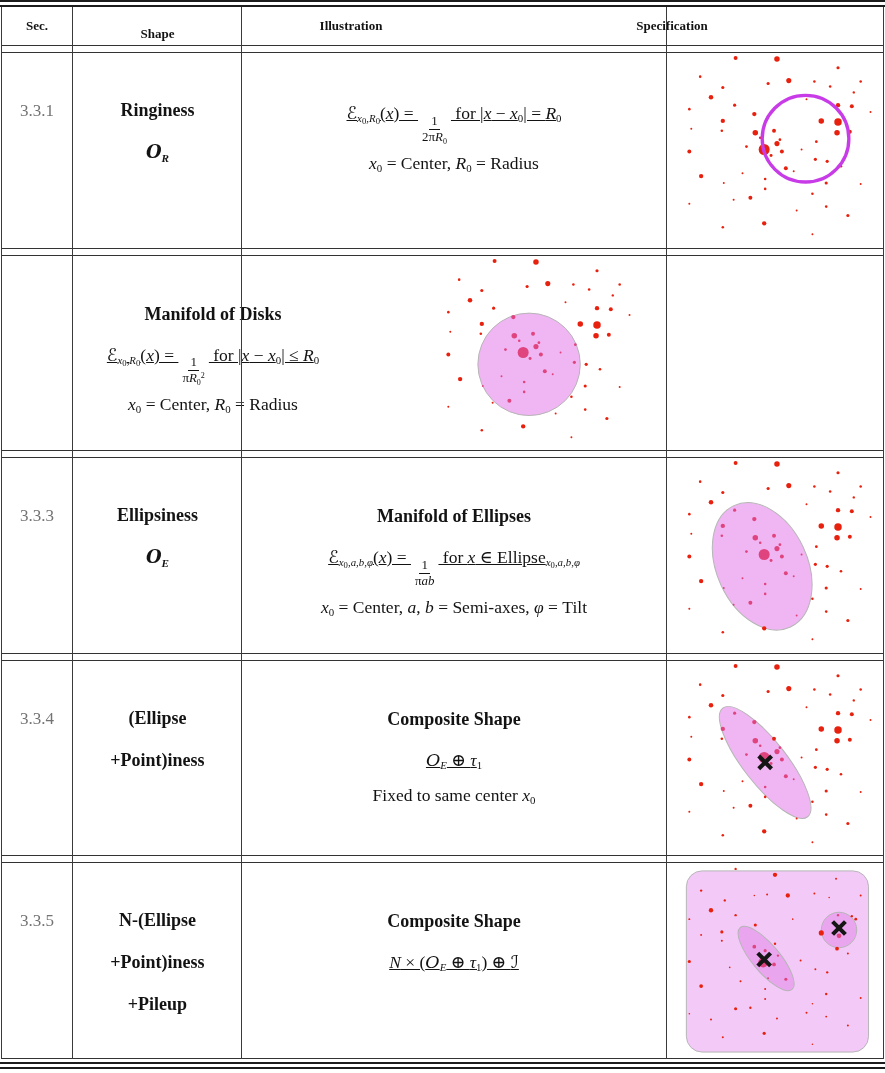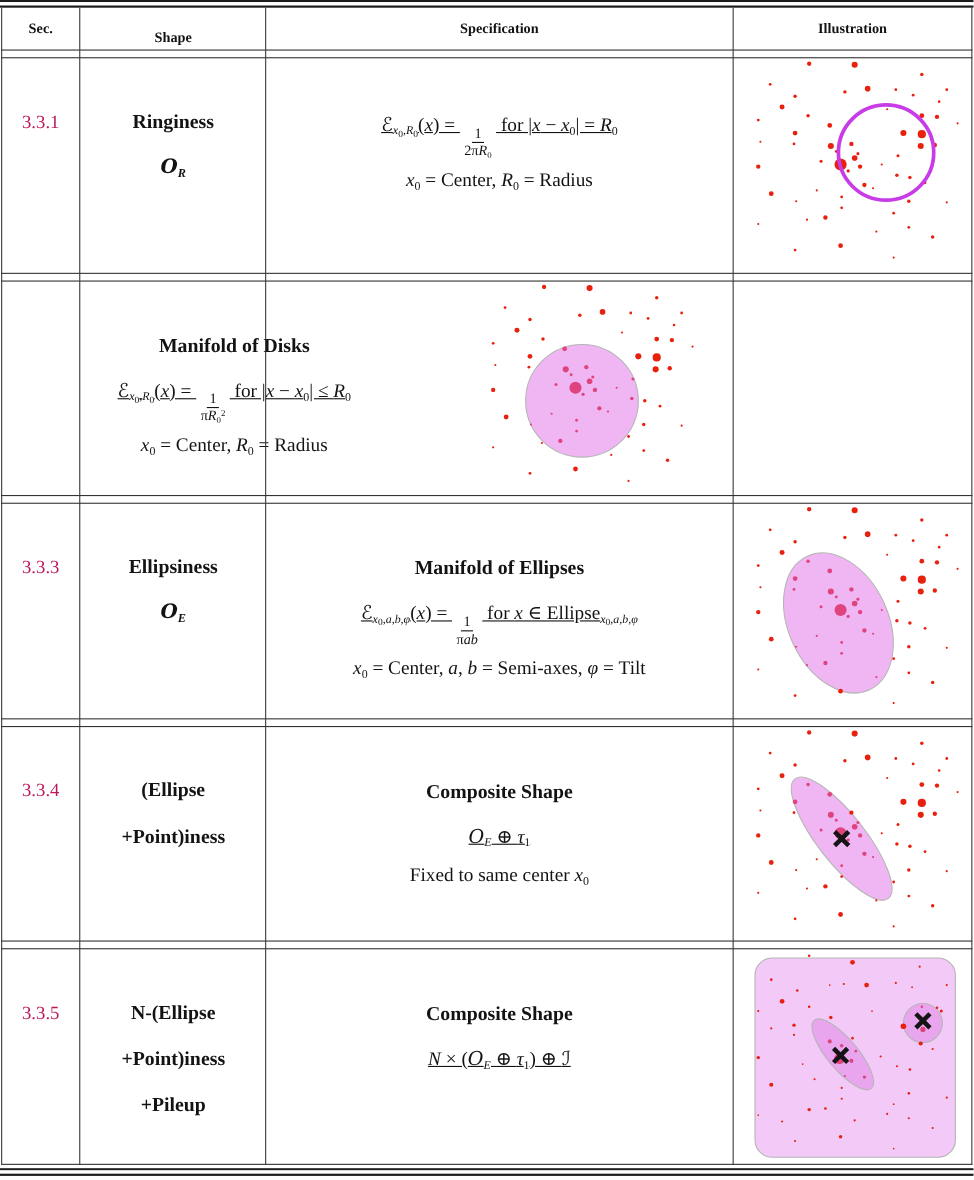--- a/index.html
+++ b/index.html
@@ -23,21 +23,21 @@
   .c-shape{width:169px;text-align:center;padding-top:47px;font-size:18px;font-weight:bold;}
   .shape-line{line-height:21px;}
   .shape-line + .shape-line{margin-top:21px;}
   .shape-symbol{margin-top:20px;font-weight:bold;font-size:18px;}
   .c-spec{width:424px;text-align:center;padding-top:47px;font-size:17.5px;}
   .spec-title{font-weight:bold;font-size:18px;margin-bottom:17px;line-height:22px;}
   .spec-math{margin-bottom:7px;line-height:26px;min-height:30px;text-decoration:underline;}
   .spec-note{line-height:22px;margin-top:3px;}
   .c-ill{width:218px;position:relative;overflow:hidden;}
   .c-ill svg{position:absolute;left:1px;top:0;width:216px;height:194px;}
-  a.seclink{color:#be185d;text-decoration:none;cursor:pointer;}
+  a.seclink{color:#737373;text-decoration:none;cursor:pointer;}
   i{font-style:italic;}
   .cal{font-style:italic;font-family:"DejaVu Serif","DejaVu Sans",serif;}
   sub{font-size:0.62em;vertical-align:-0.32em;line-height:0;}
   sup{font-size:0.62em;vertical-align:0.5em;line-height:0;}
   sub sub{font-size:0.8em;vertical-align:-0.25em;}
   .frac{display:inline-flex;flex-direction:column;align-items:center;vertical-align:-0.45em;
         font-size:0.74em;line-height:1.15;margin:0 3px;}
   .fnum{border-bottom:1.2px solid #131313;padding:0 2px;}
   .fden{padding:0 1px;}
   .bottom-rules{margin-top:3px;}
@@ -54,22 +54,22 @@
   <div class="tbl">
     <div class="vline vl0"></div>
     <div class="vline vl1"></div>
     <div class="vline vl2"></div>
     <div class="vline vl3"></div>
     <div class="vline vl4"></div>
 
     <div class="hrow">
       <div class="hcell c1">Sec.</div>
       <div class="hcell c2">Shape</div>
+      <div class="hcell c4">Illustration</div>
       <div class="hcell c3">Specification</div>
-      <div class="hcell c4">Illustration</div>
     </div>
 
     <div class="row">
       <div class="cell c-sec">
         <a class="seclink">3.3.1</a>
       </div>
       <div class="cell c-shape">
         <div class="shape-line">Ringiness</div>
         <div class="shape-symbol"><span class="cal">O</span><sub><i>R</i></sub></div>
       </div>

